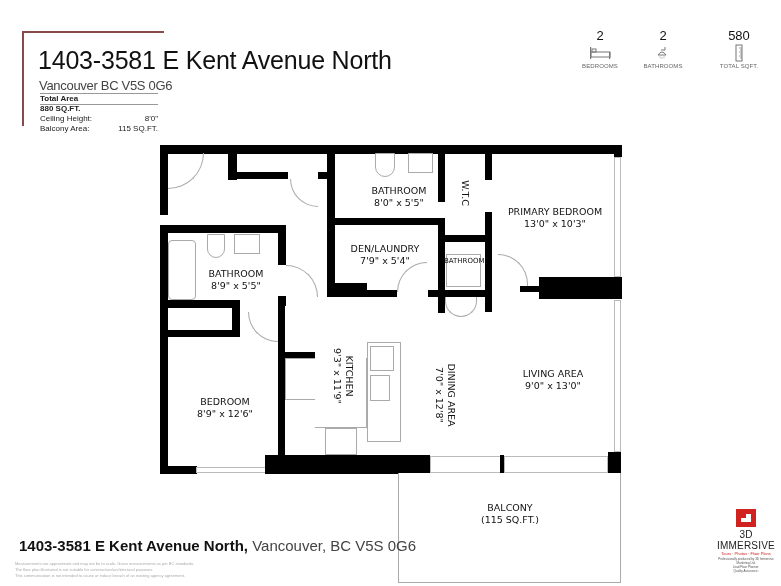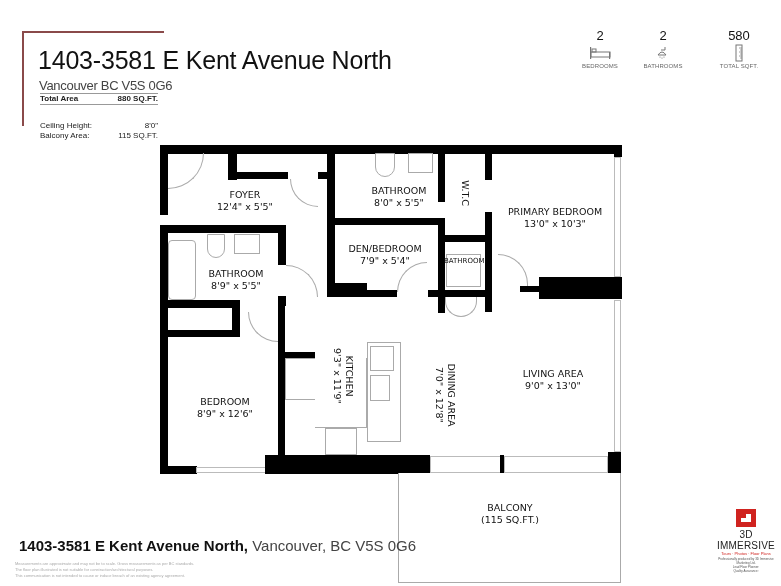--- a/index.html
+++ b/index.html
@@ -4,21 +4,21 @@
 <style>
   html, body { margin:0; padding:0; }
   body { width:781px; height:586px; background:#ffffff; position:relative; overflow:hidden; font-family:"DejaVu Sans", sans-serif; color:#111; }
   .abs { position:absolute; }
   .accent-h { left:22px; top:31px; width:142px; height:2px; background:#8a4a4a; }
   .accent-v { left:22px; top:31px; width:2px; height:95px; background:#8a4a4a; }
   .title { left:38px; top:46px; font-family:"Liberation Sans", sans-serif; font-size:25px; color:#111; letter-spacing:-0.2px; white-space:nowrap; }
   .subtitle { left:39px; top:78px; font-family:"Liberation Sans", sans-serif; font-size:13px; color:#444; white-space:nowrap; letter-spacing:-0.3px; }
   .spec-table { left:40px; top:93px; width:118px; font-family:"Liberation Sans", sans-serif; font-size:8px; color:#222; }
   .spec-row { display:flex; justify-content:space-between; height:10px; line-height:10px; }
-  .spec-row.bold { font-weight:bold; border-top:1px solid #999; border-bottom:1px solid #999; margin-bottom:16px; }
+  .spec-row.bold { font-weight:bold; border-top:1px solid #999; border-bottom:1px solid #999; margin-bottom:9px;flex-direction:column; }
   .stat { top:28px; width:60px; text-align:center; font-family:"Liberation Sans", sans-serif; }
   .stat .num { font-size:13px; color:#111; height:16px; }
   .stat .ico { height:18px; display:flex; align-items:center; justify-content:center; }
   .stat .lbl { font-size:6px; color:#666; letter-spacing:0.1px; margin-top:1px; }
 
   
   .wall { position:absolute; background:#000; }
   .win { position:absolute; background:#fff; border:1px solid #bbb; box-sizing:border-box; }
   .room-label { position:absolute; text-align:center; font-family:"DejaVu Sans", sans-serif; font-size:9.5px; line-height:12px; color:#111; white-space:nowrap; }
   .room-label.small { font-size:7px; }
@@ -152,41 +152,37 @@
   <div class="fixture" style="left:315px;top:358px;width:52px;height:70px;border-top:none;border-left:none;"></div>
   <div class="fixture" style="left:367px;top:342px;width:34px;height:100px;"></div>
   <div class="fixture" style="left:370px;top:346px;width:24px;height:25px;"></div>
   <div class="fixture" style="left:370px;top:375px;width:20px;height:26px;"></div>
   <div class="fixture" style="left:325px;top:428px;width:32px;height:27px;"></div>
   <div class="door-arc" style="left:445px;top:297px;width:16px;height:20px;border-radius:0 0 0 16px;border-right:none;border-top:none;"></div>
   <div class="door-arc" style="left:461px;top:297px;width:16px;height:20px;border-radius:0 0 16px 0;border-left:none;border-top:none;"></div>
 
   <div class="fixture" style="left:398px;top:473px;width:223px;height:110px;border-top:none;"></div>
 
-  <div class="room-label" style="left:205px;top:189px;width:80px;">
-    <div>FOYER</div>
-    <div>12'4" x 5'5"</div>
-  </div>
   <div class="room-label" style="left:359px;top:185px;width:80px;">
     <div>BATHROOM</div>
     <div>8'0" x 5'5"</div>
   </div>
   <div class="room-label rot" style="left:440px;top:187px;width:50px;">
     <div>W.T.C</div>
   </div>
   <div class="room-label" style="left:495px;top:206px;width:120px;">
     <div>PRIMARY BEDROOM</div>
     <div>13'0" x 10'3"</div>
   </div>
   <div class="room-label" style="left:196px;top:268px;width:80px;">
     <div>BATHROOM</div>
     <div>8'9" x 5'5"</div>
   </div>
   <div class="room-label" style="left:340px;top:243px;width:90px;">
-    <div>DEN/BEDROOM</div>
+    <div>DEN/LAUNDRY</div>
     <div>7'9" x 5'4"</div>
   </div>
   <div class="room-label small" style="left:444px;top:255px;width:38px;">
     <div>BATHROOM</div>
   </div>
   <div class="room-label rot" style="left:303px;top:364px;width:80px;">
     <div>KITCHEN</div>
     <div>9'3" x 11'9"</div>
   </div>
   <div class="room-label rot" style="left:400px;top:383px;width:90px;">

